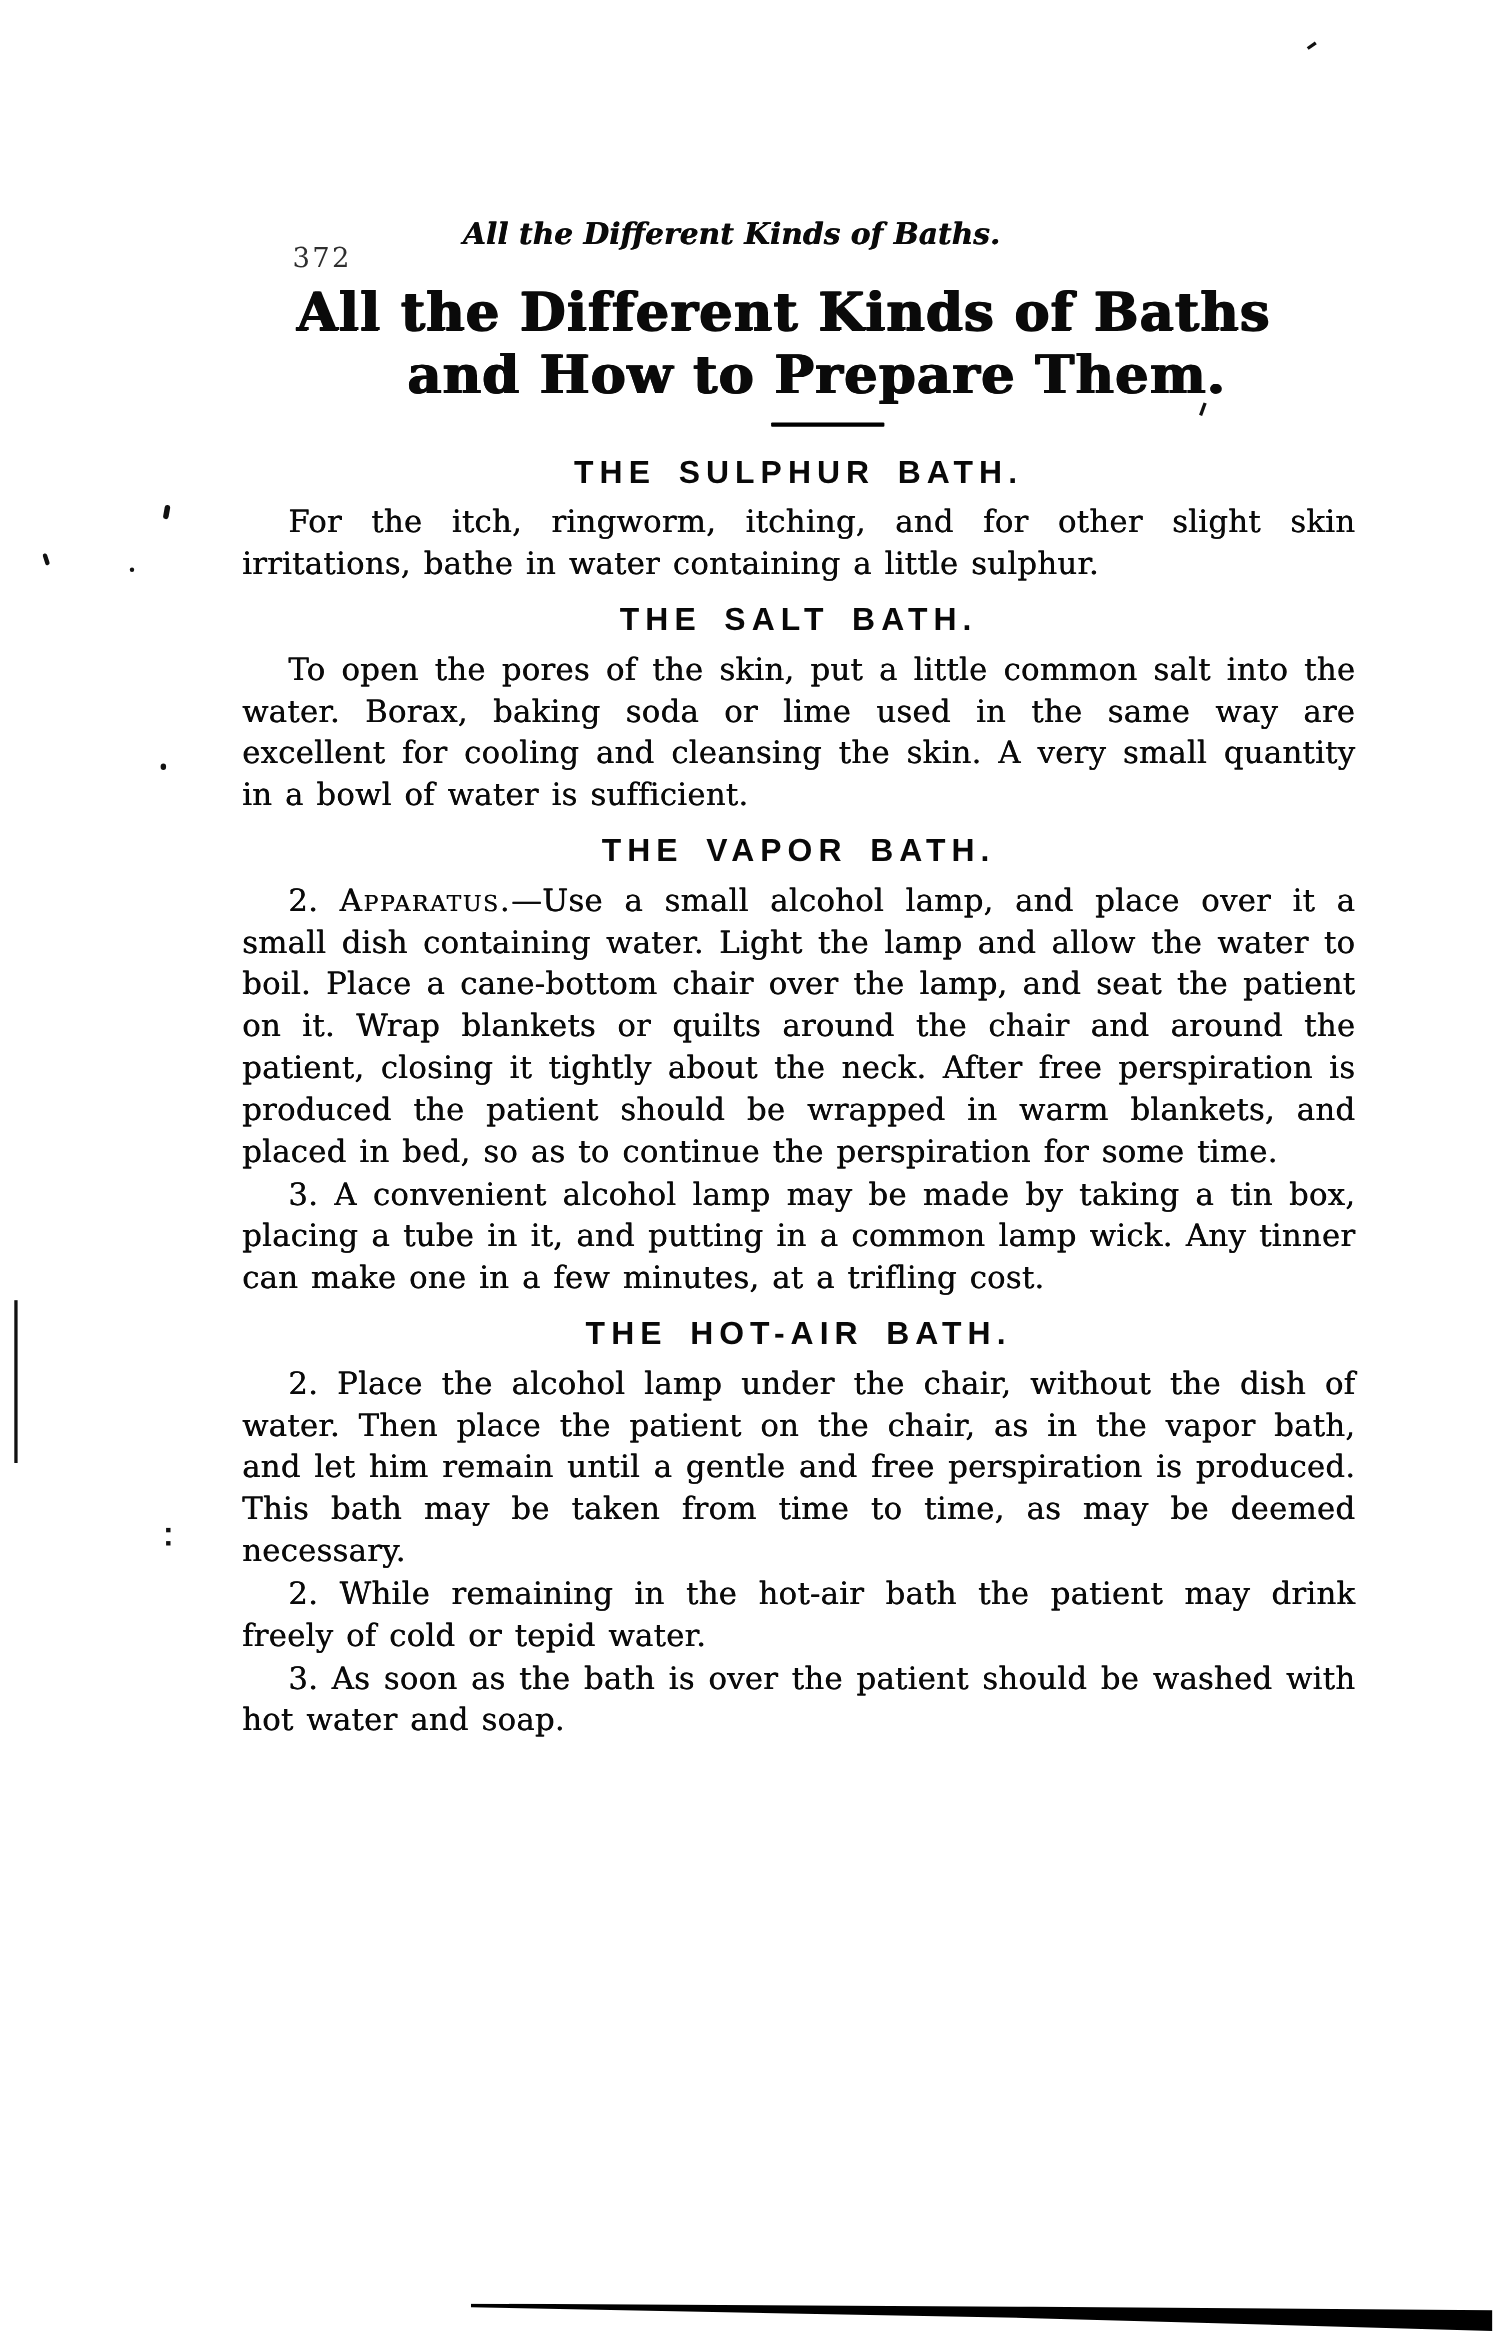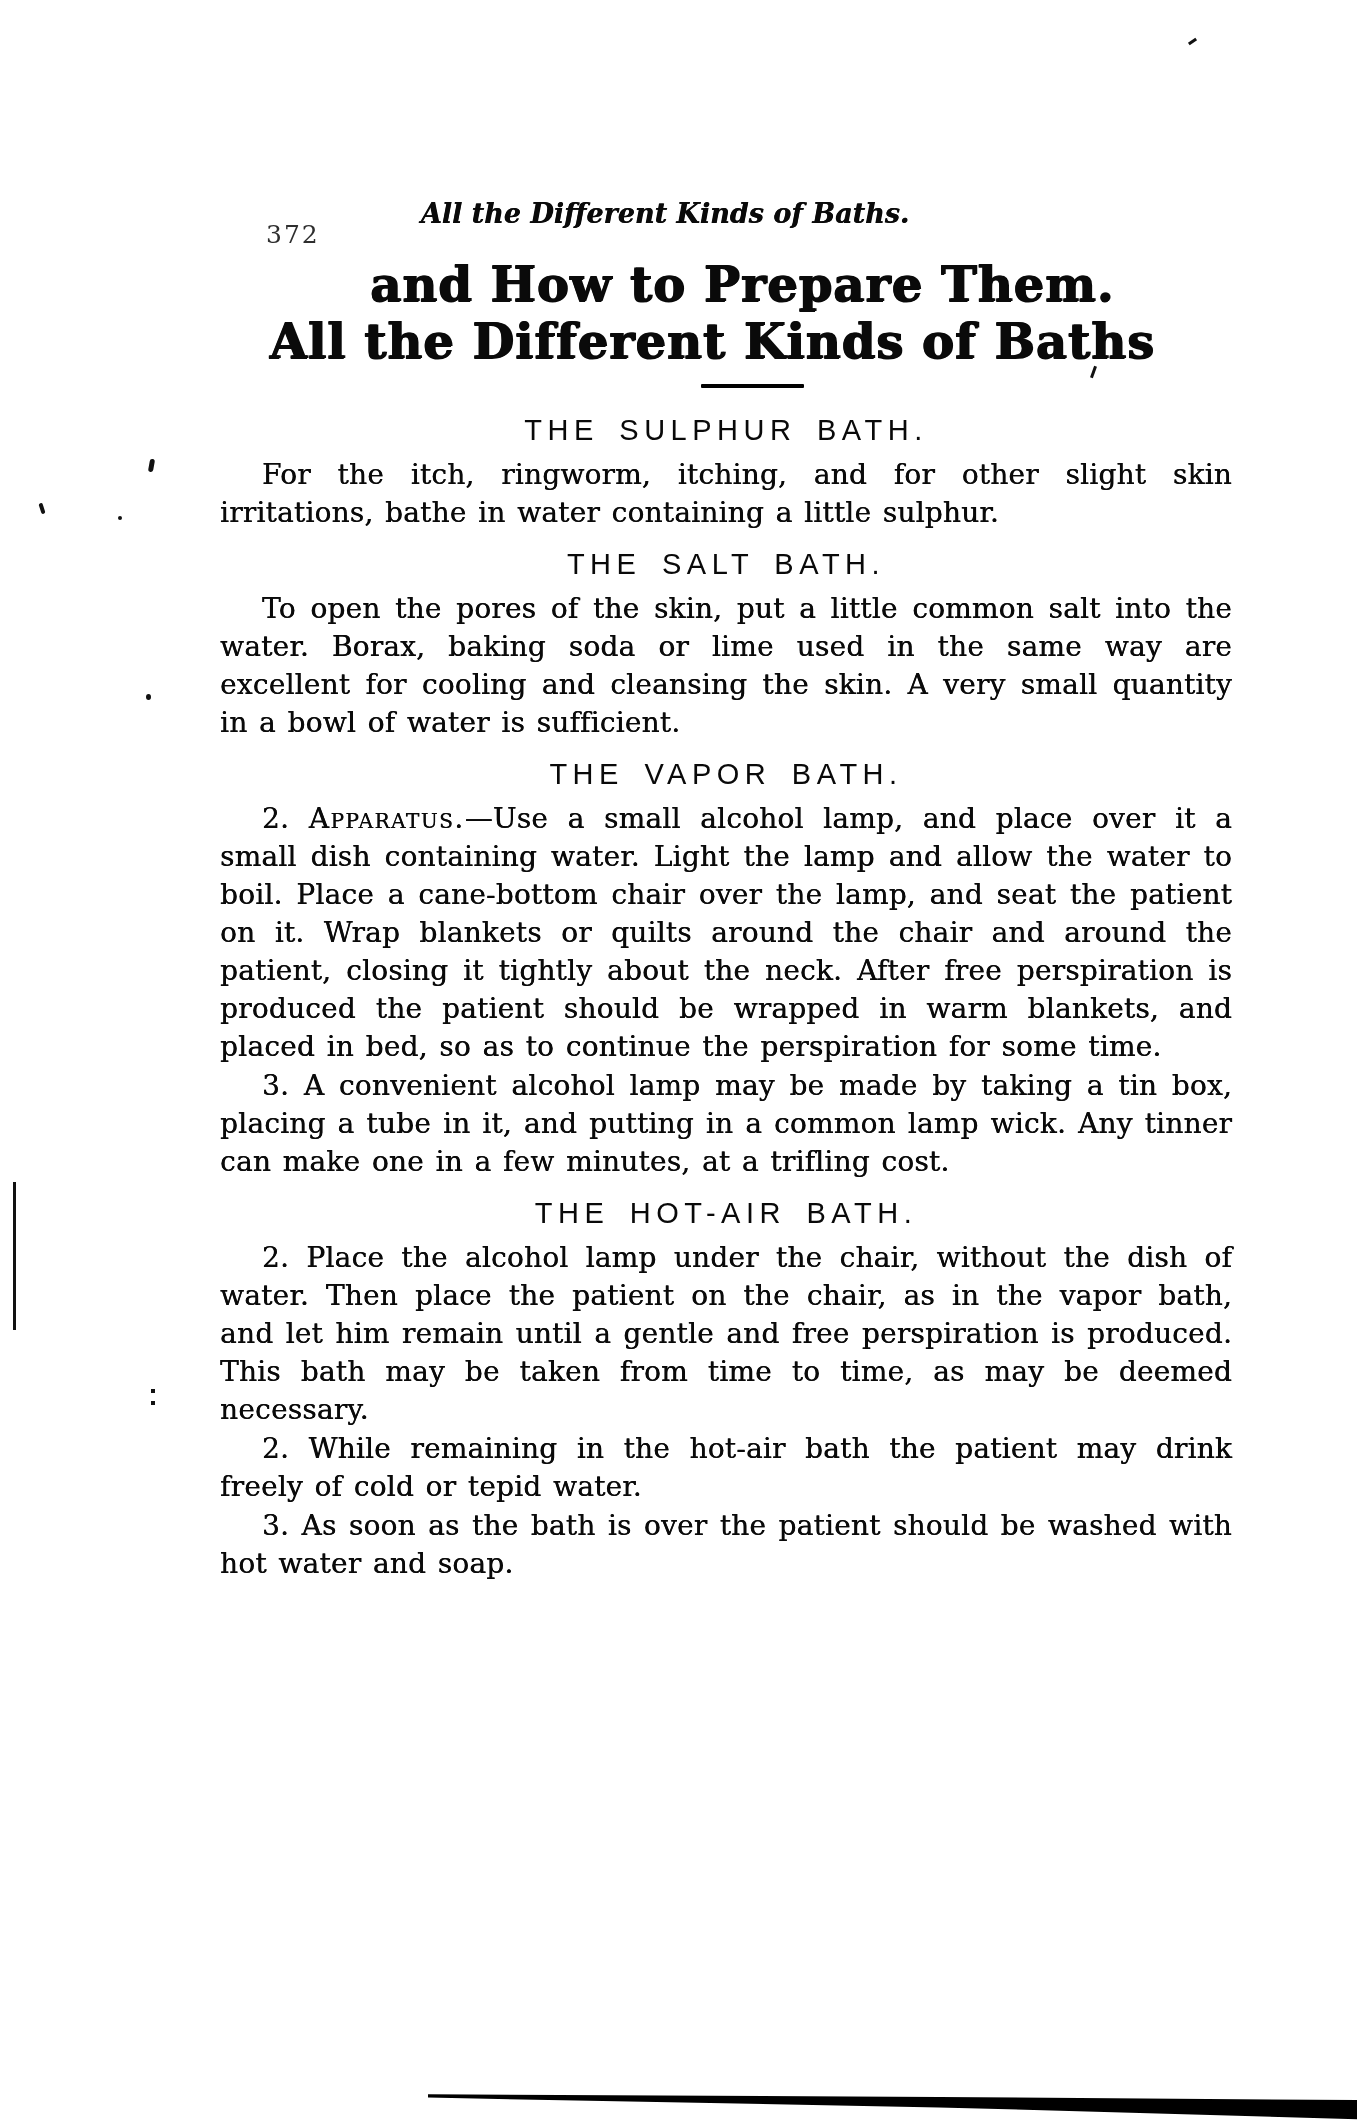--- a/index.html
+++ b/index.html
@@ -44,21 +44,21 @@
     background:#000;border-radius:1px;
   }
   
   .content{
     position:absolute;top:398px;left:220px;width:1012px;
   }
   .section-heading{
     margin:16px 0 9px 0;
     text-align:center;
     font-family:"Liberation Sans", sans-serif;
-    font-weight:400;
+    font-weight:700;
     font-size:29px;line-height:33px;
     letter-spacing:5.5px;word-spacing:7px;
     color:#090909;
   }
   .body-para{
     margin:0 0 1px 0;
     text-indent:42px;
     font-size:28px;line-height:38px;
     text-align:justify;
     letter-spacing:0.2px;word-spacing:2.5px;
@@ -85,22 +85,22 @@
 <body>
 
 <div class="page">
 
   <div class="running-head">
     <span class="page-number">372</span>
     <span class="running-title">All the Different Kinds of Baths.</span>
   </div>
 
   <h1 class="main-title">
+    <span class="title-line title-line1">All the Different Kinds of Baths</span>
     <span class="title-line title-line2">and How to Prepare Them.</span>
-    <span class="title-line title-line1">All the Different Kinds of Baths</span>
   </h1>
 
   <div class="title-rule"></div>
 
   <main class="content">
       <section class="section">
         <h2 class="section-heading">THE SULPHUR BATH.</h2>
         <p class="body-para"><span>For the itch, ringworm, itching, and for other slight skin irritations, bathe in water containing a little sulphur.</span></p>
       </section>
       <section class="section">

